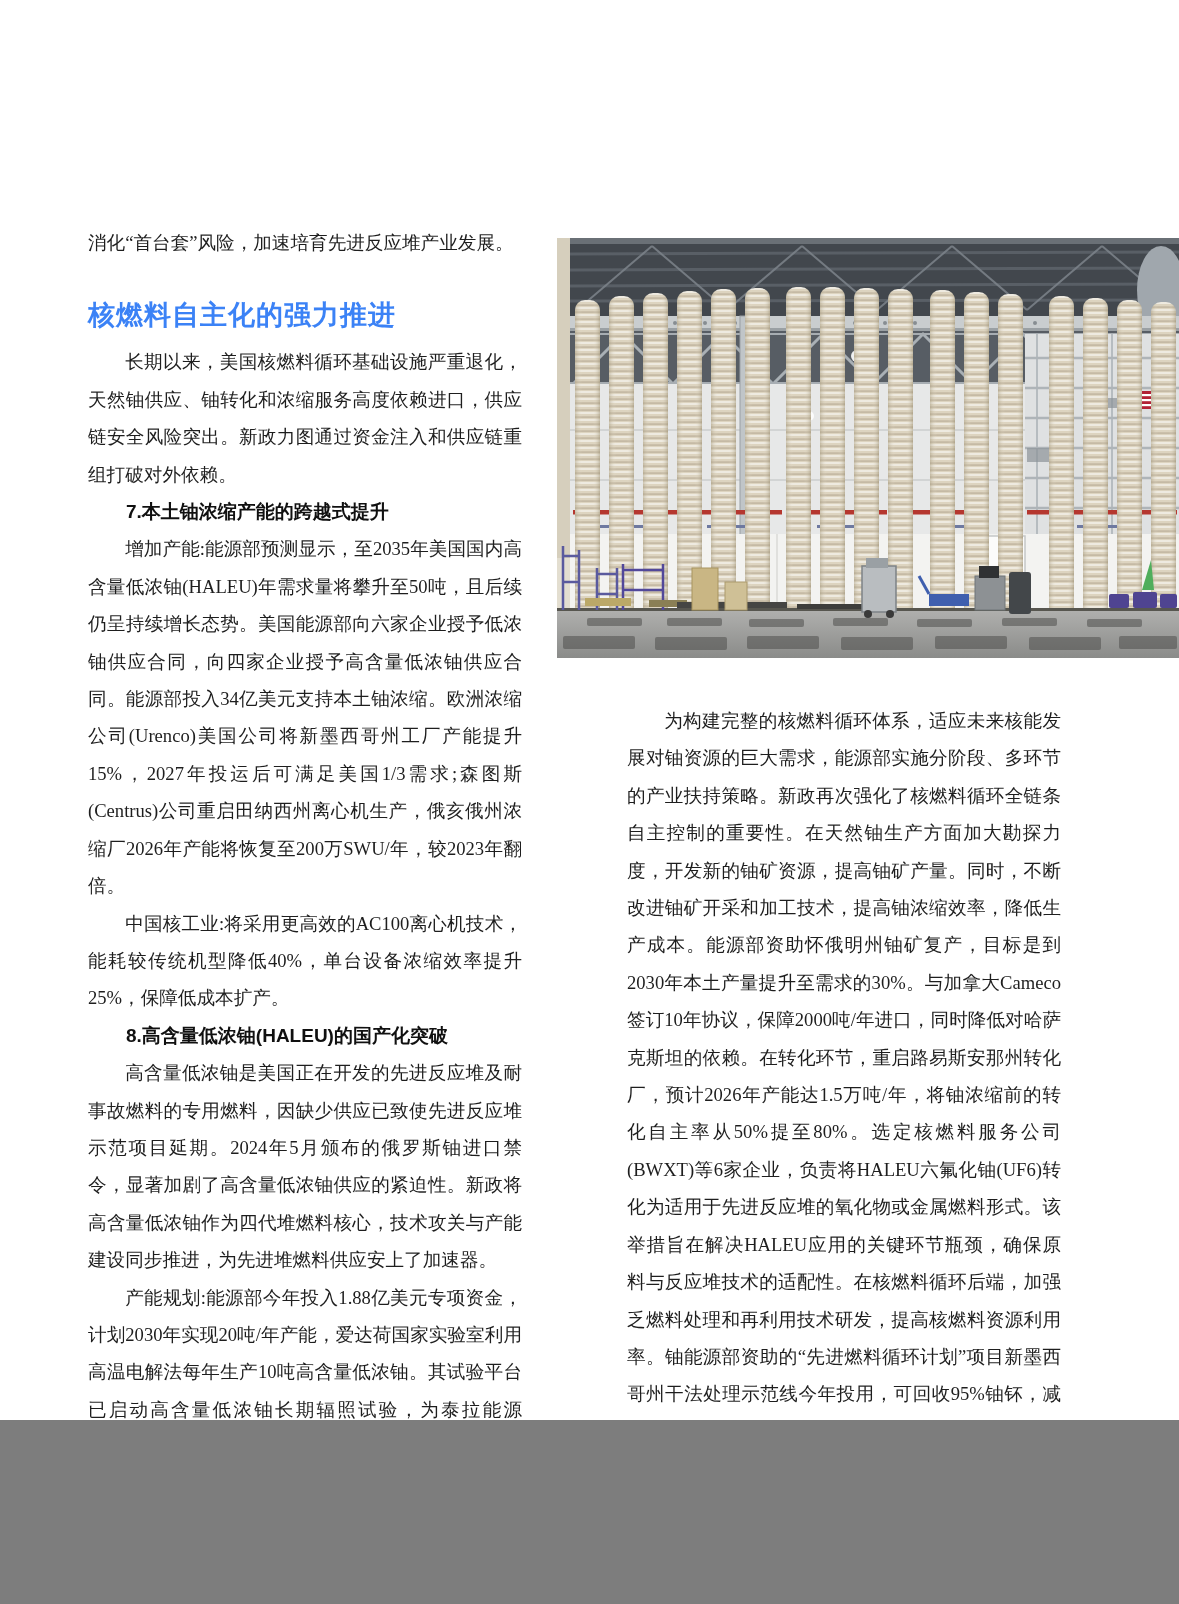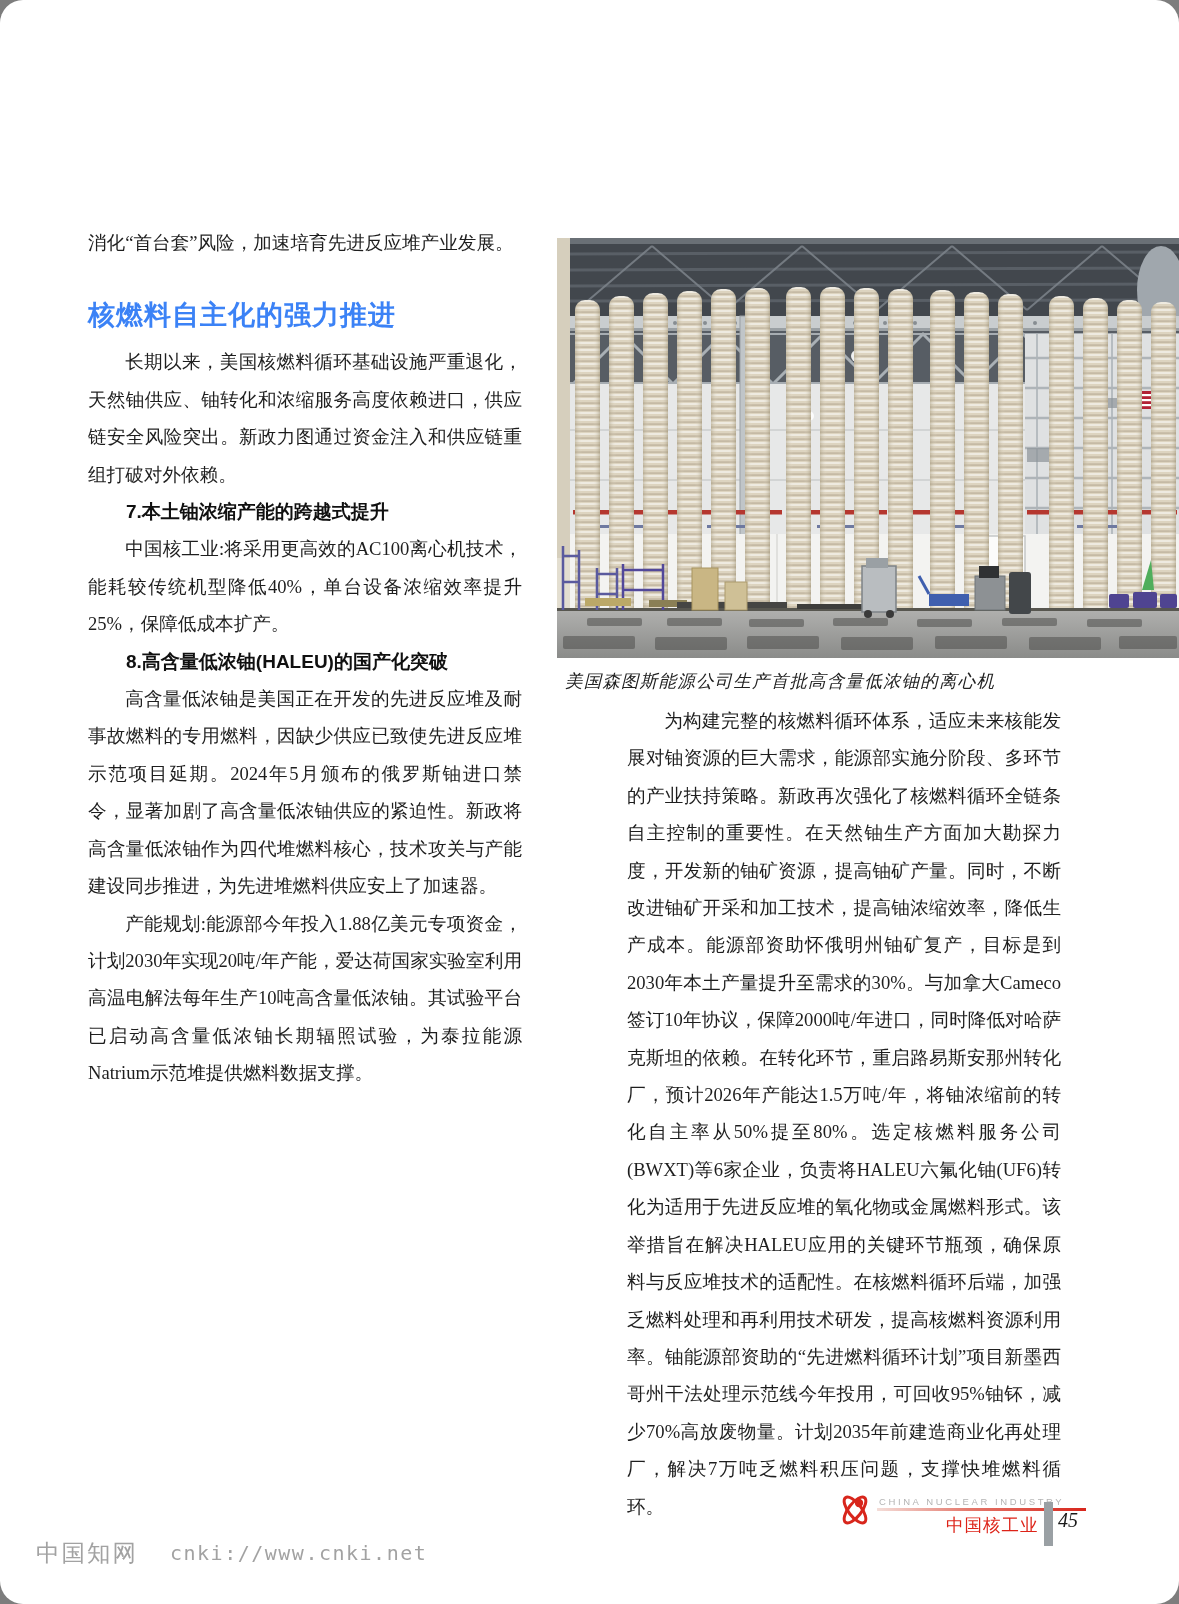--- a/index.html
+++ b/index.html
@@ -1,17 +1,17 @@
 <!DOCTYPE html>
 <html><head>
 <meta charset="utf-8">
 <style>
   html,body{margin:0;padding:0;background:#7d7d7d;}
-  .page{position:relative;width:1179px;height:1604px;margin:0 auto;background:#ffffff;overflow:hidden;
-        font-family:"Liberation Serif","DejaVu Serif",serif;border-radius:23px;}
+  .page{position:relative;width:1179px;height:1420px;margin:0 auto;background:#ffffff;overflow:hidden;
+        font-family:"Liberation Serif","DejaVu Serif",serif;}
   
   .col{position:absolute;color:#1e1e1e;}
   #left-col{left:88px;top:224px;width:434px;}
   #right-col{left:627px;top:702px;width:434px;}
   .col p{margin:0;font-size:18.6px;line-height:37.4px;text-align:justify;color:#1e1e1e;}
   .col p.indent{text-indent:2em;}
   .col h2{font-family:"Liberation Sans","DejaVu Sans",sans-serif;font-size:27px;font-weight:700;
           margin:36px 0 10px 0;letter-spacing:1px;color:#3b82f6;}
   .col h3{font-family:"Liberation Sans","DejaVu Sans",sans-serif;font-size:19px;font-weight:700;
           margin:0;line-height:37.4px;text-indent:2em;color:#101010;}
@@ -37,20 +37,21 @@
 </head>
 <body>
 
 <div class="page">
 
   <div class="col" id="left-col">
       <p>消化“首台套”风险，加速培育先进反应堆产业发展。</p>
       <h2>核燃料自主化的强力推进</h2>
       <p class="indent">长期以来，美国核燃料循环基础设施严重退化，天然铀供应、铀转化和浓缩服务高度依赖进口，供应链安全风险突出。新政力图通过资金注入和供应链重组打破对外依赖。</p>
       <h3>7.本土铀浓缩产能的跨越式提升</h3>
+      <p class="indent">增加产能:能源部预测显示，至2035年美国国内高含量低浓铀(HALEU)年需求量将攀升至50吨，且后续仍呈持续增长态势。美国能源部向六家企业授予低浓铀供应合同，向四家企业授予高含量低浓铀供应合同。能源部投入34亿美元支持本土铀浓缩。欧洲浓缩公司(Urenco)美国公司将新墨西哥州工厂产能提升15%，2027年投运后可满足美国1/3需求;森图斯(Centrus)公司重启田纳西州离心机生产，俄亥俄州浓缩厂2026年产能将恢复至200万SWU/年，较2023年翻倍。</p>
       <p class="indent">中国核工业:将采用更高效的AC100离心机技术，能耗较传统机型降低40%，单台设备浓缩效率提升25%，保障低成本扩产。</p>
       <h3>8.高含量低浓铀(HALEU)的国产化突破</h3>
       <p class="indent">高含量低浓铀是美国正在开发的先进反应堆及耐事故燃料的专用燃料，因缺少供应已致使先进反应堆示范项目延期。2024年5月颁布的俄罗斯铀进口禁令，显著加剧了高含量低浓铀供应的紧迫性。新政将高含量低浓铀作为四代堆燃料核心，技术攻关与产能建设同步推进，为先进堆燃料供应安上了加速器。</p>
       <p class="indent">产能规划:能源部今年投入1.88亿美元专项资金，计划2030年实现20吨/年产能，爱达荷国家实验室利用高温电解法每年生产10吨高含量低浓铀。其试验平台已启动高含量低浓铀长期辐照试验，为泰拉能源Natrium示范堆提供燃料数据支撑。</p>
     </div>
 
   <svg class="photo" viewBox="0 0 622 420" preserveAspectRatio="none" aria-hidden="true">
     <defs>
       <linearGradient id="bgG" x1="0" y1="0" x2="0" y2="1">
         <stop offset="0" stop-color="#c6c9cb"></stop>
@@ -320,21 +321,20 @@
     </g>
     <rect x="452" y="334" width="22" height="42" rx="3" fill="#43474a"></rect>
     <g fill="#4f4491">
       <rect x="552" y="356" width="20" height="14" rx="2"></rect>
       <rect x="576" y="354" width="24" height="16" rx="2"></rect>
       <rect x="603" y="356" width="17" height="14" rx="2"></rect>
     </g>
     <path d="M585,352 L594,322 L597,352 Z" fill="#4fae5c"></path>
   </svg>
 
-  <div class="caption">美国森图斯能源公司生产首批高含量低浓铀的离心机</div>
 
   <div class="col" id="right-col">
       <p class="indent">为构建完整的核燃料循环体系，适应未来核能发展对铀资源的巨大需求，能源部实施分阶段、多环节的产业扶持策略。新政再次强化了核燃料循环全链条自主控制的重要性。在天然铀生产方面加大勘探力度，开发新的铀矿资源，提高铀矿产量。同时，不断改进铀矿开采和加工技术，提高铀浓缩效率，降低生产成本。能源部资助怀俄明州铀矿复产，目标是到2030年本土产量提升至需求的30%。与加拿大Cameco签订10年协议，保障2000吨/年进口，同时降低对哈萨克斯坦的依赖。在转化环节，重启路易斯安那州转化厂，预计2026年产能达1.5万吨/年，将铀浓缩前的转化自主率从50%提至80%。选定核燃料服务公司(BWXT)等6家企业，负责将HALEU六氟化铀(UF6)转化为适用于先进反应堆的氧化物或金属燃料形式。该举措旨在解决HALEU应用的关键环节瓶颈，确保原料与反应堆技术的适配性。在核燃料循环后端，加强乏燃料处理和再利用技术研发，提高核燃料资源利用率。铀能源部资助的“先进燃料循环计划”项目新墨西哥州干法处理示范线今年投用，可回收95%铀钚，减少70%高放废物量。计划2035年前建造商业化再处理厂，解决7万吨乏燃料积压问题，支撑快堆燃料循环。</p>
     </div>
 
   <svg class="logo" viewBox="0 0 38 40" aria-hidden="true">
     <g stroke="#d8261c" stroke-width="3" fill="none">
       <ellipse cx="19" cy="21" rx="15.5" ry="6.5" transform="rotate(-52 19 21)"></ellipse>
       <ellipse cx="19" cy="21" rx="15.5" ry="6.5" transform="rotate(52 19 21)"></ellipse>
     </g>

